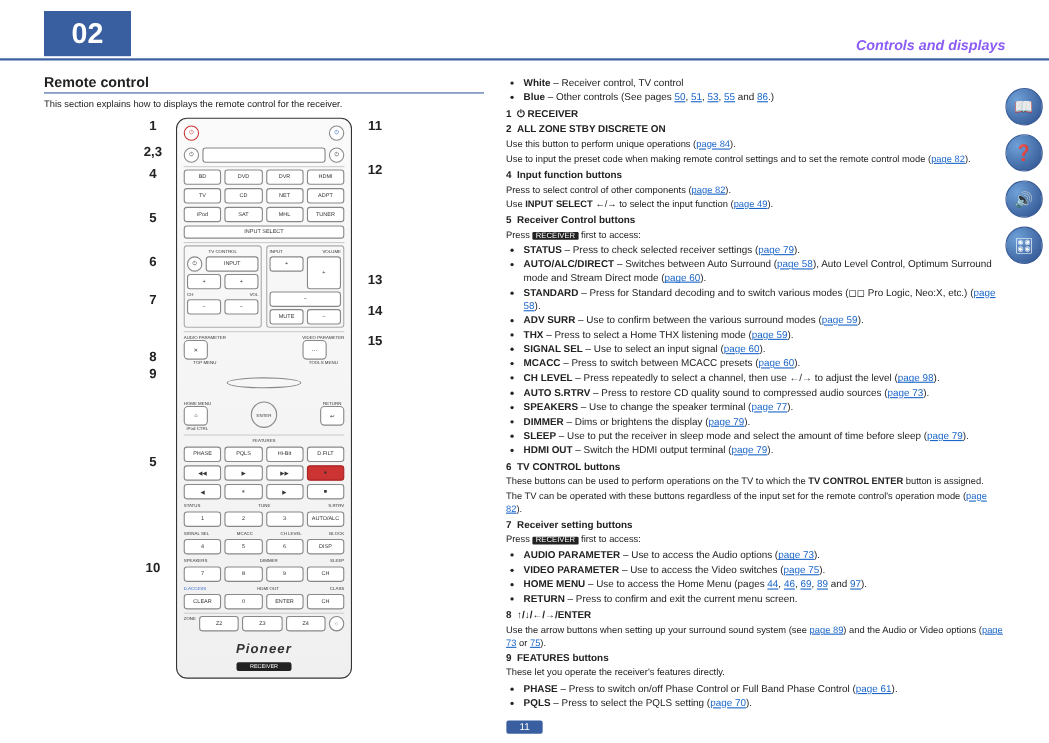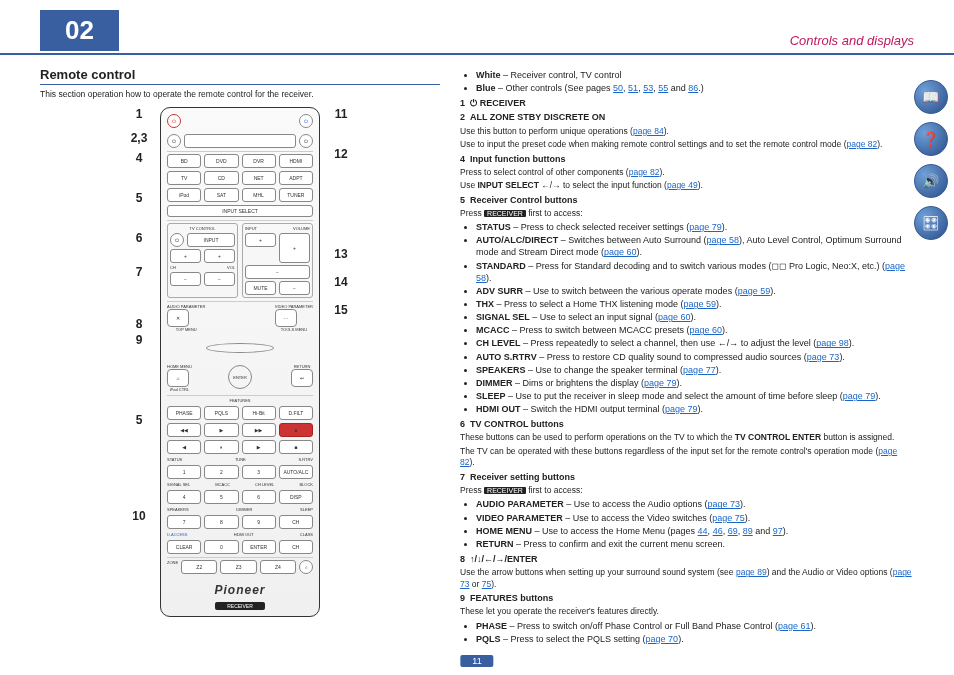--- a/index.html
+++ b/index.html
@@ -23,23 +23,23 @@
   .chapter-badge {
     background: #3a5fa0;
     color:#fff;
     font-size: 26px;
     font-weight: bold;
     padding: 4px 24px;
     border: 1px solid #3a5fa0;
   }
   .header-title {
     font-size: 13px;
-    font-weight: normal;
+    font-weight: bold;
     font-style: italic;
-    color:#be185d;
+    color:#8b5cf6;
     margin-top:20px;
   }
   .main {
     display:flex;
     padding: 12px 40px 10px 40px;
     gap: 20px;
   }
   .left-col {
     width: 400px;
     flex-shrink: 0;
@@ -175,21 +175,21 @@
   <div>📖</div>
   <div>❓</div>
   <div>🔊</div>
   <div>🎛</div>
 </div>
 
 <div class="main">
 
   <div class="left-col">
     <h2 class="section-title">Remote control</h2>
-    <p class="intro">This section operation how to operate the remote control for the receiver.</p>
+    <p class="intro">This section explains how to displays the remote control for the receiver.</p>
 
     <div class="remote-layout">
 
       <div class="callout-col" style="justify-content:flex-start;">
         <div style="height:24px" class="num">1</div>
         <div style="height:20px" class="num">2,3</div>
         <div style="height:40px" class="num">4</div>
         <div style="height:40px" class="num">5</div>
         <div style="height:34px" class="num">6</div>
         <div style="height:52px" class="num">7</div>
@@ -408,21 +408,21 @@
     <p class="subhead">4&nbsp;&nbsp;<span>Input function buttons</span></p>
     <p class="desc"><span>Press to select control of other components (</span><a class="pg">page 82</a>).</p>
     <p class="desc">Use <b>INPUT SELECT</b> ←/→ to select the input function (<a class="pg">page 49</a>).</p>
 
     <p class="subhead">5&nbsp;&nbsp;<span>Receiver Control buttons</span></p>
     <p class="desc"><span>Press </span><span class="recv-inline">RECEIVER</span><span> first to access:</span></p>
     <ul class="bullet-list">
       <li><b>STATUS</b><span> – Press to check selected receiver settings (</span><a class="pg">page 79</a>).</li>
       <li><b>AUTO/ALC/DIRECT</b><span> – Switches between Auto Surround (</span><a class="pg">page 58</a><span>), Auto Level Control, Optimum Surround mode and Stream Direct mode (</span><a class="pg">page 60</a>).</li>
       <li><b>STANDARD</b><span> – Press for Standard decoding and to switch various modes (◻◻ Pro Logic, Neo:X, etc.) (</span><a class="pg">page 58</a>).</li>
-      <li><b>ADV SURR</b><span> – Use to switch between the various operate modes (</span><a class="pg">page 59</a>).</li>
+      <li><b>ADV SURR</b><span> – Use to confirm between the various surround modes (</span><a class="pg">page 59</a>).</li>
       <li><b>THX</b><span> – Press to select a Home THX listening mode (</span><a class="pg">page 59</a>).</li>
       <li><b>SIGNAL SEL</b><span> – Use to select an input signal (</span><a class="pg">page 60</a>).</li>
       <li><b>MCACC</b><span> – Press to switch between MCACC presets (</span><a class="pg">page 60</a>).</li>
       <li><b>CH LEVEL</b><span> – Press repeatedly to select a channel, then use ←/→ to adjust the level (</span><a class="pg">page 98</a>).</li>
       <li><b>AUTO S.RTRV</b><span> – Press to restore CD quality sound to compressed audio sources (</span><a class="pg">page 73</a>).</li>
       <li><b>SPEAKERS</b><span> – Use to change the speaker terminal (</span><a class="pg">page 77</a>).</li>
       <li><b>DIMMER</b><span> – Dims or brightens the display (</span><a class="pg">page 79</a>).</li>
       <li><b>SLEEP</b><span> – Use to put the receiver in sleep mode and select the amount of time before sleep (</span><a class="pg">page 79</a>).</li>
       <li><b>HDMI OUT</b><span> – Switch the HDMI output terminal (</span><a class="pg">page 79</a>).</li>
     </ul>

